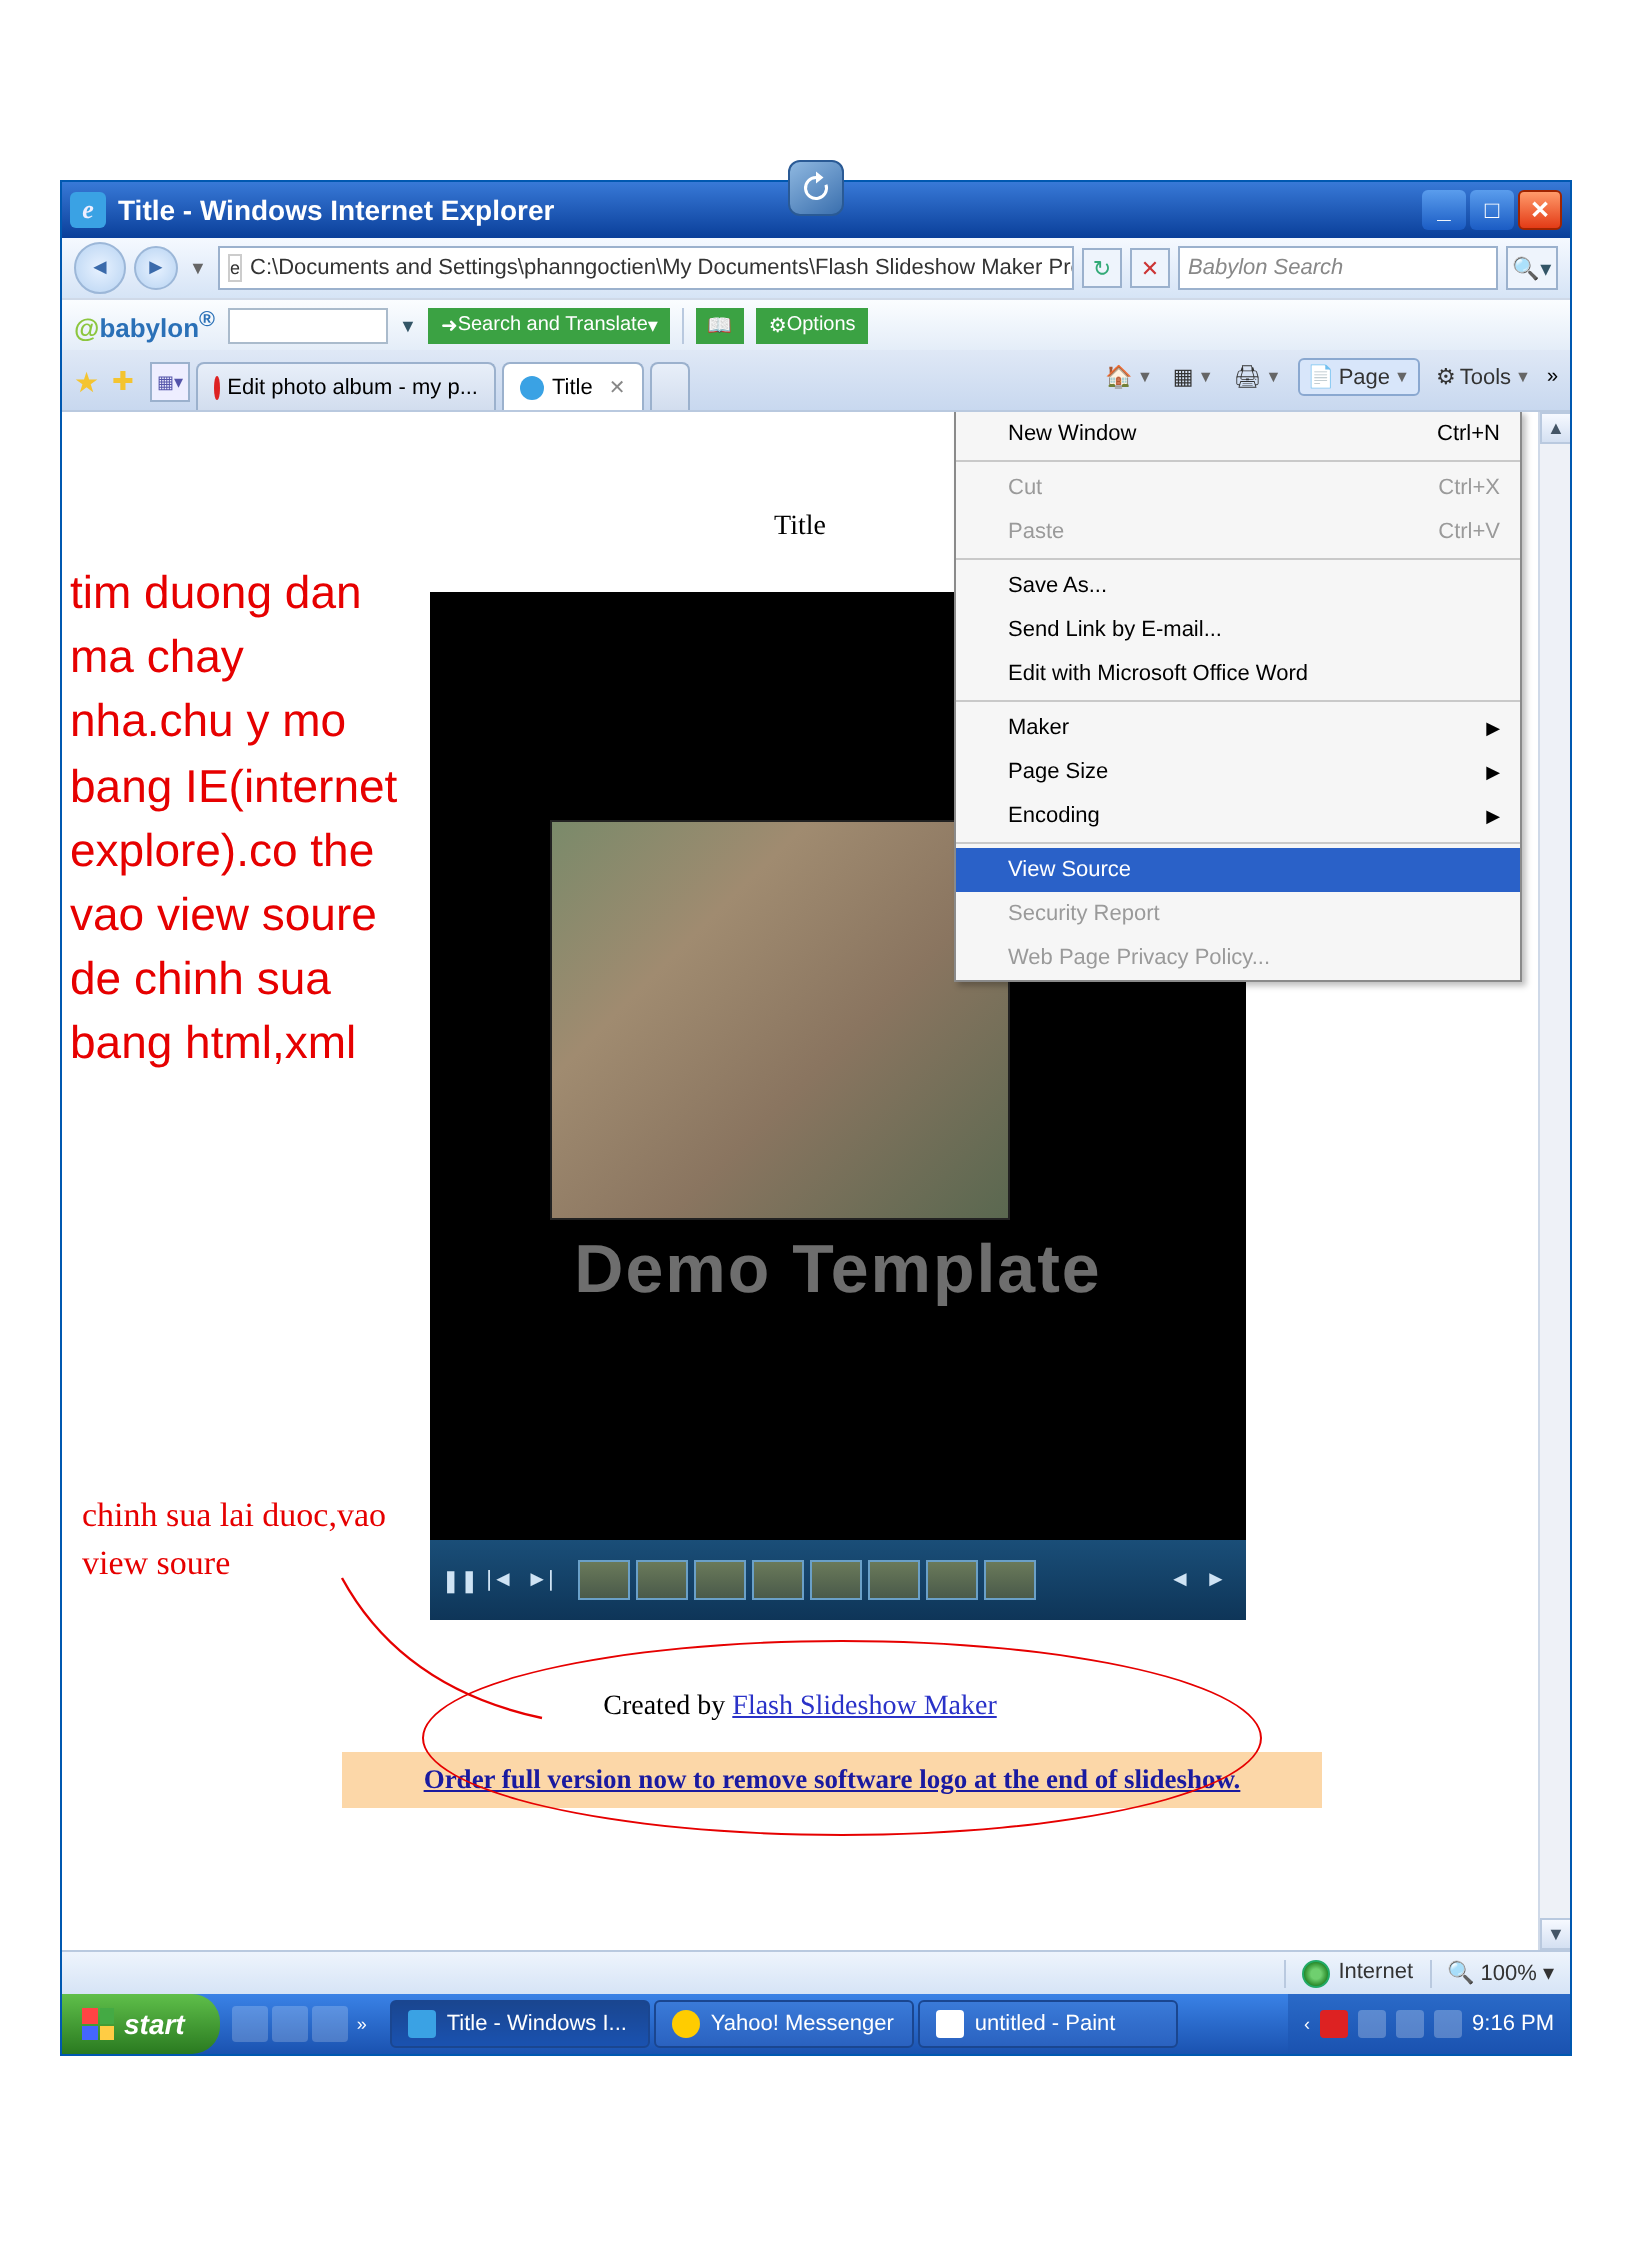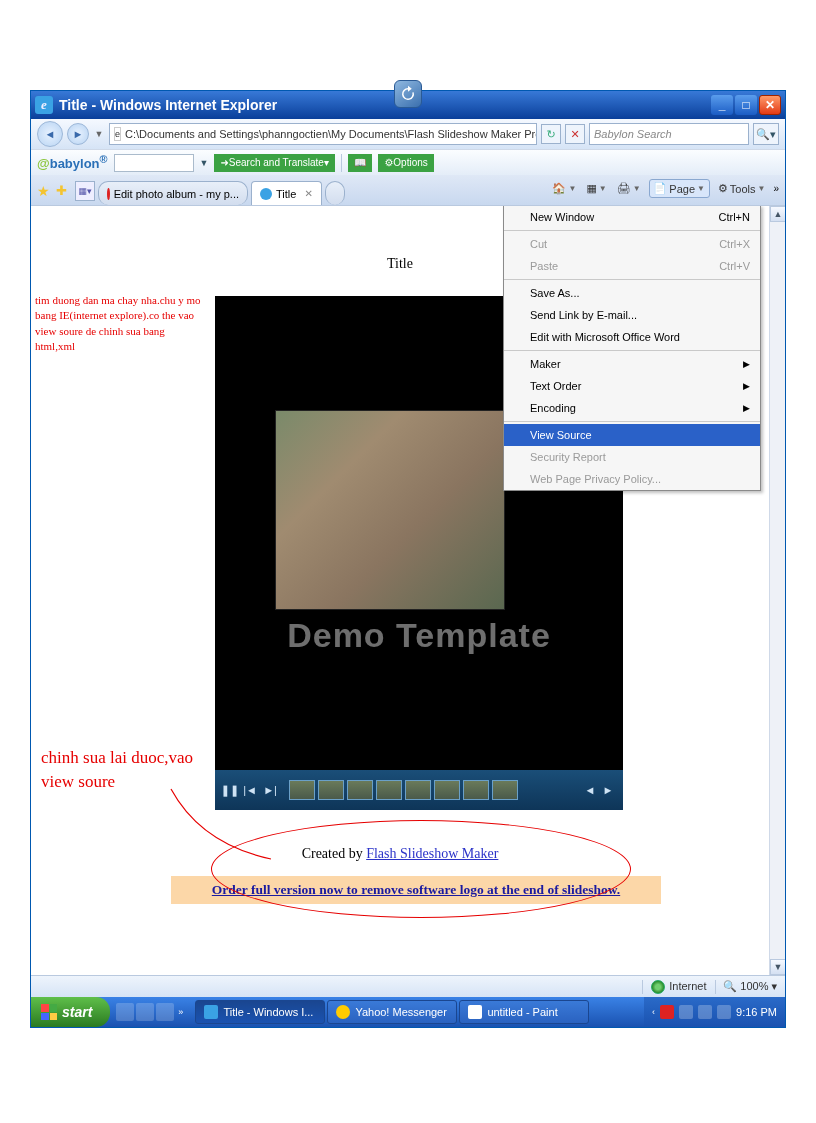--- a/index.html
+++ b/index.html
@@ -26,52 +26,52 @@
   .bab-logo { font-weight:bold; color:#2a70b7; font-size:13px; }
   .bab-logo .at { color:#8cc63e; }
   .bab-input { width:80px; height:18px; border:1px solid #abc; background:#fff; }
   .bab-btn { height:18px; padding:0 6px; background:#3ba243; color:#fff; border:none; font-size:10px; display:flex; align-items:center; }
   .bab-opt { height:18px; padding:0 6px; background:#3ba243; color:#fff; font-size:10px; display:flex; align-items:center; }
   .tabbar { height:30px; background:linear-gradient(#dfe8f6,#c8d8ef); display:flex; align-items:flex-end; padding:0 6px; gap:3px; position:relative; }
   .star { width:16px; height:16px; color:#f4c430; font-size:14px; margin-bottom:6px; }
   .plus { width:16px; height:16px; color:#f4c430; font-size:13px; margin-bottom:6px; }
   .tabgrp { width:20px; height:20px; border:1px solid #9bb1cd; background:#eef; margin-bottom:4px; display:flex; align-items:center; justify-content:center; font-size:9px; color:#55a; }
   .tab { height:24px; padding:0 8px; border:1px solid #9bb1cd; border-bottom:none; border-radius:4px 4px 0 0; display:flex; align-items:center; gap:4px; font-size:11px; }
-  .tab.inactive { background:linear-gradient(#e8eff9,#d2ddee); max-width:150px; overflow:hidden; white-space:nowrap;border-radius:10px; }
+  .tab.inactive { background:linear-gradient(#e8eff9,#d2ddee); max-width:150px; overflow:hidden; white-space:nowrap; }
   .tab.active { background:#fff; }
   .tab .ico { width:12px; height:12px; border-radius:50%; }
   .tab .ico.opera { background:#d22; }
   .tab .ico.ie { background:#3aa2e4; }
   .tab .x { color:#888; font-size:10px; margin-left:4px; }
   .toolbar-right { position:absolute; right:6px; top:4px; display:flex; align-items:center; gap:6px; font-size:11px; }
   .tbtn { display:flex; align-items:center; gap:2px; padding:2px; color:#333; }
   .tbtn .dd { font-size:8px; color:#666; }
   .content { position:relative; height:770px; background:#fff; border-top:1px solid #b9c9df; overflow:hidden; }
   .scrollbar { position:absolute; right:0; top:0; bottom:0; width:16px; background:#eef1f7; border-left:1px solid #cfd9e8; }
   .sb-btn { width:16px; height:16px; background:linear-gradient(#f6f9ff,#d4e0f2); border:1px solid #b9c9df; display:flex; align-items:center; justify-content:center; font-size:9px; color:#456; position:absolute; }
   .sb-btn.up { top:0; }
   .sb-btn.down { bottom:0; }
   .page-title { position:absolute; left:0; right:16px; top:50px; text-align:center; font-family:'Times New Roman',serif; font-size:14px; color:#000; }
-  .annotation1 { position:absolute; left:4px; top:87px; width:170px; color:#e60000; font-family:Liberation Serif, serif; font-size:11px; line-height:1.4; }
+  .annotation1 { position:absolute; left:4px; top:74px; width:170px; color:#e60000; font-family:Liberation Sans, sans-serif; font-size:23px; line-height:1.4; }
   .player { position:absolute; left:184px; top:90px; width:408px; height:514px; background:#000; }
   .photo { position:absolute; left:60px; top:114px; width:230px; height:200px; background:linear-gradient(135deg,#7a8a6a 0%,#a08b70 30%,#8a7560 60%,#5a6850 100%); border:1px solid #222; }
   .watermark { position:absolute; left:0; right:0; top:320px; text-align:center; color:rgba(200,200,200,.55); font-size:34px; font-weight:bold; font-family:Arial; letter-spacing:1px; white-space:nowrap;}
   .thumbbar { position:absolute; left:0; right:0; bottom:0; height:40px; background:linear-gradient(#1a4e78,#0e3558); display:flex; align-items:center; padding:0 8px; gap:6px; }
   .pbtn { width:14px; height:14px; color:#cfe3f4; font-size:11px; display:flex; align-items:center; justify-content:center; }
   .thumbs { display:flex; gap:3px; margin-left:6px; }
   .thumb { width:26px; height:20px; border:1px solid #6aa0c8; background:linear-gradient(#6a7a5a,#4a5a4a); }
   .arrowr { margin-left:auto; display:flex; gap:4px; }
   .created { position:absolute; left:0; right:16px; top:640px; text-align:center; font-family:'Times New Roman',serif; font-size:14px; }
   .created a { color:#2a32c8; text-decoration:underline; }
   .orderbox { position:absolute; left:140px; top:670px; width:490px; padding:6px 10px; background:#fcd7a8; text-align:center; }
   .orderbox a { color:#1a1aa0; text-decoration:underline; font-family:Liberation Serif, serif; font-size:13.5px; font-weight:bold; }
   .ellipse { position:absolute; left:180px; top:614px; width:420px; height:98px; border:1.5px solid #e60000; border-radius:50%; }
   .annotation2 { position:absolute; left:10px; top:540px; width:170px; color:#e60000; font-family:'Times New Roman',serif; font-size:17px; line-height:1.4; }
   .curve { position:absolute; left:130px; top:578px; width:120px; height:80px; pointer-events:none; }
-  .menu { position:absolute; right:24px; top:-1px; width:258px; background:#f6f6f6; border:1px solid #8a8a8a; box-shadow:2px 2px 3px rgba(0,0,0,.25); font-size:11px; }
+  .menu { position:absolute; right:24px; top:-1px; width:284px; background:#f6f6f6; border:1px solid #8a8a8a; box-shadow:2px 2px 3px rgba(0,0,0,.25); font-size:11px; }
   .menu .row { height:22px; display:flex; align-items:center; padding:0 10px 0 26px; color:#000; }
   .menu .row.disabled { color:#9a9a9a; }
   .menu .row .shortcut { margin-left:auto; color:inherit; }
   .menu .row.selected { background:#2a61c8; color:#fff; }
   .menu .row .submenu { margin-left:auto; font-size:9px; }
   .menu hr { border:none; border-top:1px solid #c9c9c9; margin:2px 0; }
   .statusbar { height:22px; background:linear-gradient(#eef4fc,#d6e4f6); border-top:1px solid #b9c9df; display:flex; align-items:center; padding:0 8px; gap:8px; color:#333; }
   .statusbar .sep { height:14px; width:1px; background:#b9c9df; }
   .statusbar .zone { display:flex; gap:4px; }
   .statusbar .right { margin-left:auto; display:flex; align-items:center; gap:6px; }
@@ -238,21 +238,21 @@
           </div>
         <div class="row">
             <span>Edit with Microsoft Office Word</span>
           </div>
         <hr>
         <div class="row">
             <span>Maker</span>
             <span class="submenu">▶</span>
           </div>
         <div class="row">
-            <span>Text Order</span>
+            <span>Page Size</span>
             <span class="submenu">▶</span>
           </div>
         <div class="row">
             <span>Encoding</span>
             <span class="submenu">▶</span>
           </div>
         <hr>
         <div class="row selected">
             <span>View Source</span>
           </div>

